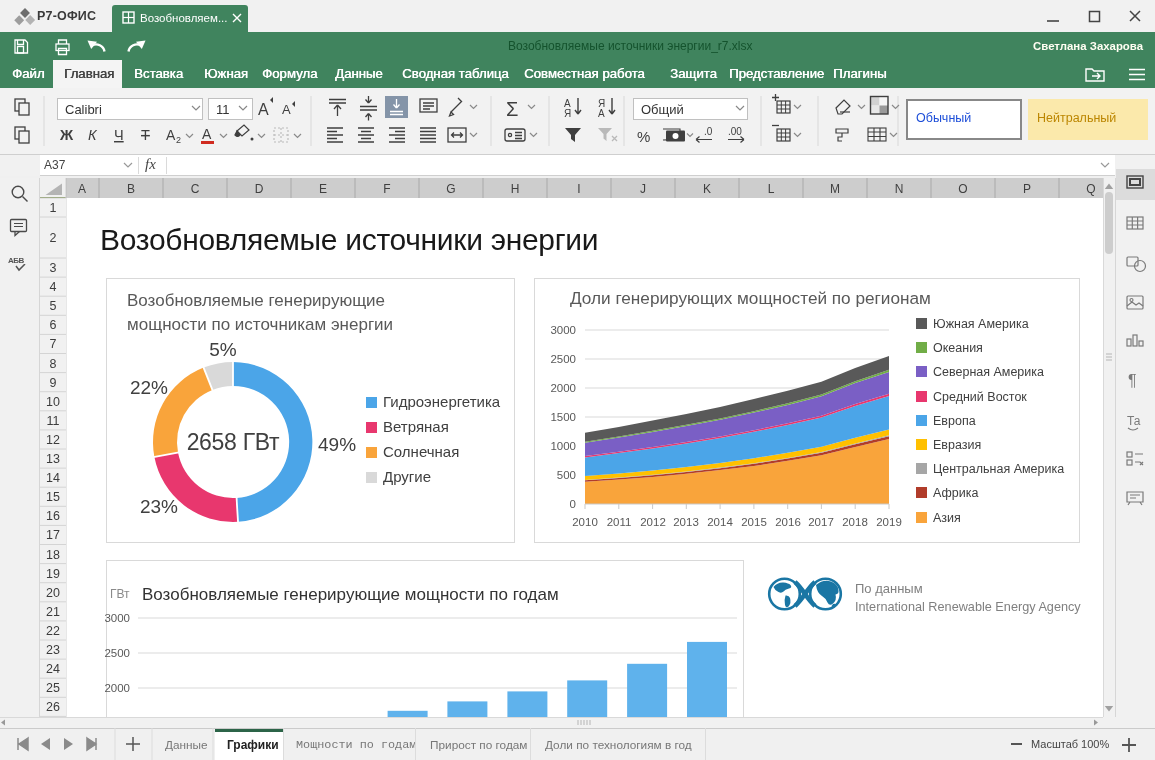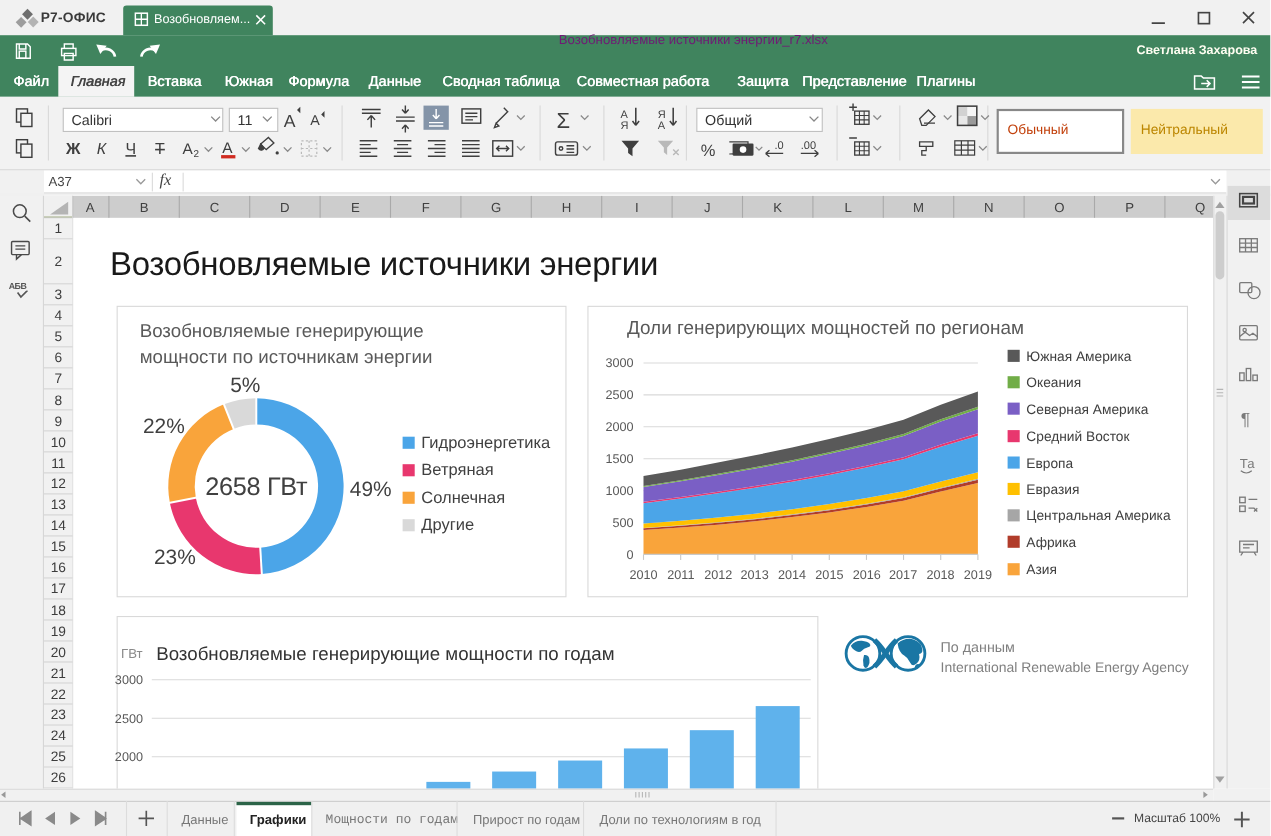--- a/index.html
+++ b/index.html
@@ -40,27 +40,27 @@
       <rect x="17.5" y="14.5" width="6" height="6.5"></rect>
   <rect x="56" y="12" width="13" height="6.5"></rect>
       <path d="M58.5 12 V8 h8 v4"></path>
       <path d="M58.5 16.5 h8 v6 h-8 Z"></path>
   <path d="M104.5 19.5 a8.5 8.5 0 0 0 -12.5 -6" stroke-width="2.4"></path>
       <path d="M87.5 8.5 l9.5 1.2 l-5.8 7.4 Z" fill="#fff" stroke="none"></path>
   <path d="M128.5 19.5 a8.5 8.5 0 0 1 12.5 -6" stroke-width="2.4"></path>
       <path d="M145.5 8.5 l-9.5 1.2 l5.8 7.4 Z" fill="#fff" stroke="none"></path>
  </g>
 </svg>
-<div class="abs" style="left:508px;top:29px;font-size:12px;color:#701a75;">Возобновляемые источники энергии_r7.xlsx</div>
+<div class="abs" style="left:508px;top:39px;font-size:12px;color:#14532d;">Возобновляемые источники энергии_r7.xlsx</div>
 <div class="abs" style="right:12px;top:40px;font-size:11.4px;font-weight:600;color:#fffef2;">Светлана Захарова</div>
 
 <div class="abs" style="left:53px;top:60px;width:69px;height:28px;background:#f4f4f4;"></div>
 <div class="abs" style="left:0;top:60px;height:28px;font-size:13.2px;color:#fff;font-weight:400;white-space:nowrap;text-shadow:0.5px 0 0 currentColor;">
  <span class="abs" style="left:12px;top:6px;">Файл</span>
- <span class="abs" style="left:64px;top:6px;color:#444;font-style:italic;">Главная</span>
+ <span class="abs" style="left:64px;top:6px;color:#444;">Главная</span>
  <span class="abs" style="left:134px;top:6px;">Вставка</span>
  <span class="abs" style="left:204px;top:6px;">Южная</span>
  <span class="abs" style="left:262px;top:6px;">Формула</span>
  <span class="abs" style="left:335px;top:6px;">Данные</span>
  <span class="abs" style="left:402px;top:6px;">Сводная таблица</span>
  <span class="abs" style="left:524px;top:6px;">Совместная работа</span>
  <span class="abs" style="left:670px;top:6px;">Защита</span>
  <span class="abs" style="left:729px;top:6px;">Представление</span>
  <span class="abs" style="left:833px;top:6px;">Плагины</span>
 </div>
@@ -213,21 +213,21 @@
   <path d="M836 41 h12 v4 h-12 Z M842 45 v4 h-4 v4 h4"></path>
  </g>
  <g stroke="#3f3f3f" stroke-width="1.1" fill="none">
   <rect x="868" y="40" width="18" height="13"></rect>
       <path d="M868 44 h18 M868 48.5 h18 M874 40 v13 M880 40 v13"></path>
  </g>
  <path d="M890 45 l3.5 3.5 l3.5 -3.5" stroke="#8a8a8a" fill="none" stroke-width="1.2"></path>
 </svg>
 
 <div class="abs" style="left:906px;top:99px;width:116px;height:41px;background:#fff;border:2px solid #888;"></div>
-<div class="abs" style="left:916px;top:111px;font-size:12.5px;color:#c2410c;">Обычный</div>
+<div class="abs" style="left:916px;top:111px;font-size:12.5px;color:#1d4ed8;">Обычный</div>
 <div class="abs" style="left:1028px;top:99px;width:120px;height:41px;background:#fbe9ab;"></div>
 <div class="abs" style="left:1037px;top:111px;font-size:12.5px;color:#bc8600;">Нейтральный</div>
 
 <div class="abs" style="left:0;top:155px;width:40px;height:23px;background:#f1f1f1;"></div>
 <div class="abs" style="left:40px;top:155px;width:1075px;height:21px;background:#fff;border-bottom:1px solid #cfcfcf;"></div>
 <div class="abs" style="left:1115px;top:155px;width:40px;height:23px;background:#f1f1f1;"></div>
 <div class="abs" style="left:44px;top:158px;font-size:12px;color:#444;">A37</div>
 <svg class="abs" style="left:120px;top:160px" width="30" height="12">
     <path d="M4 3 l4 4 l4 -4" stroke="#999" fill="none" stroke-width="1.2"></path>
   </svg>

